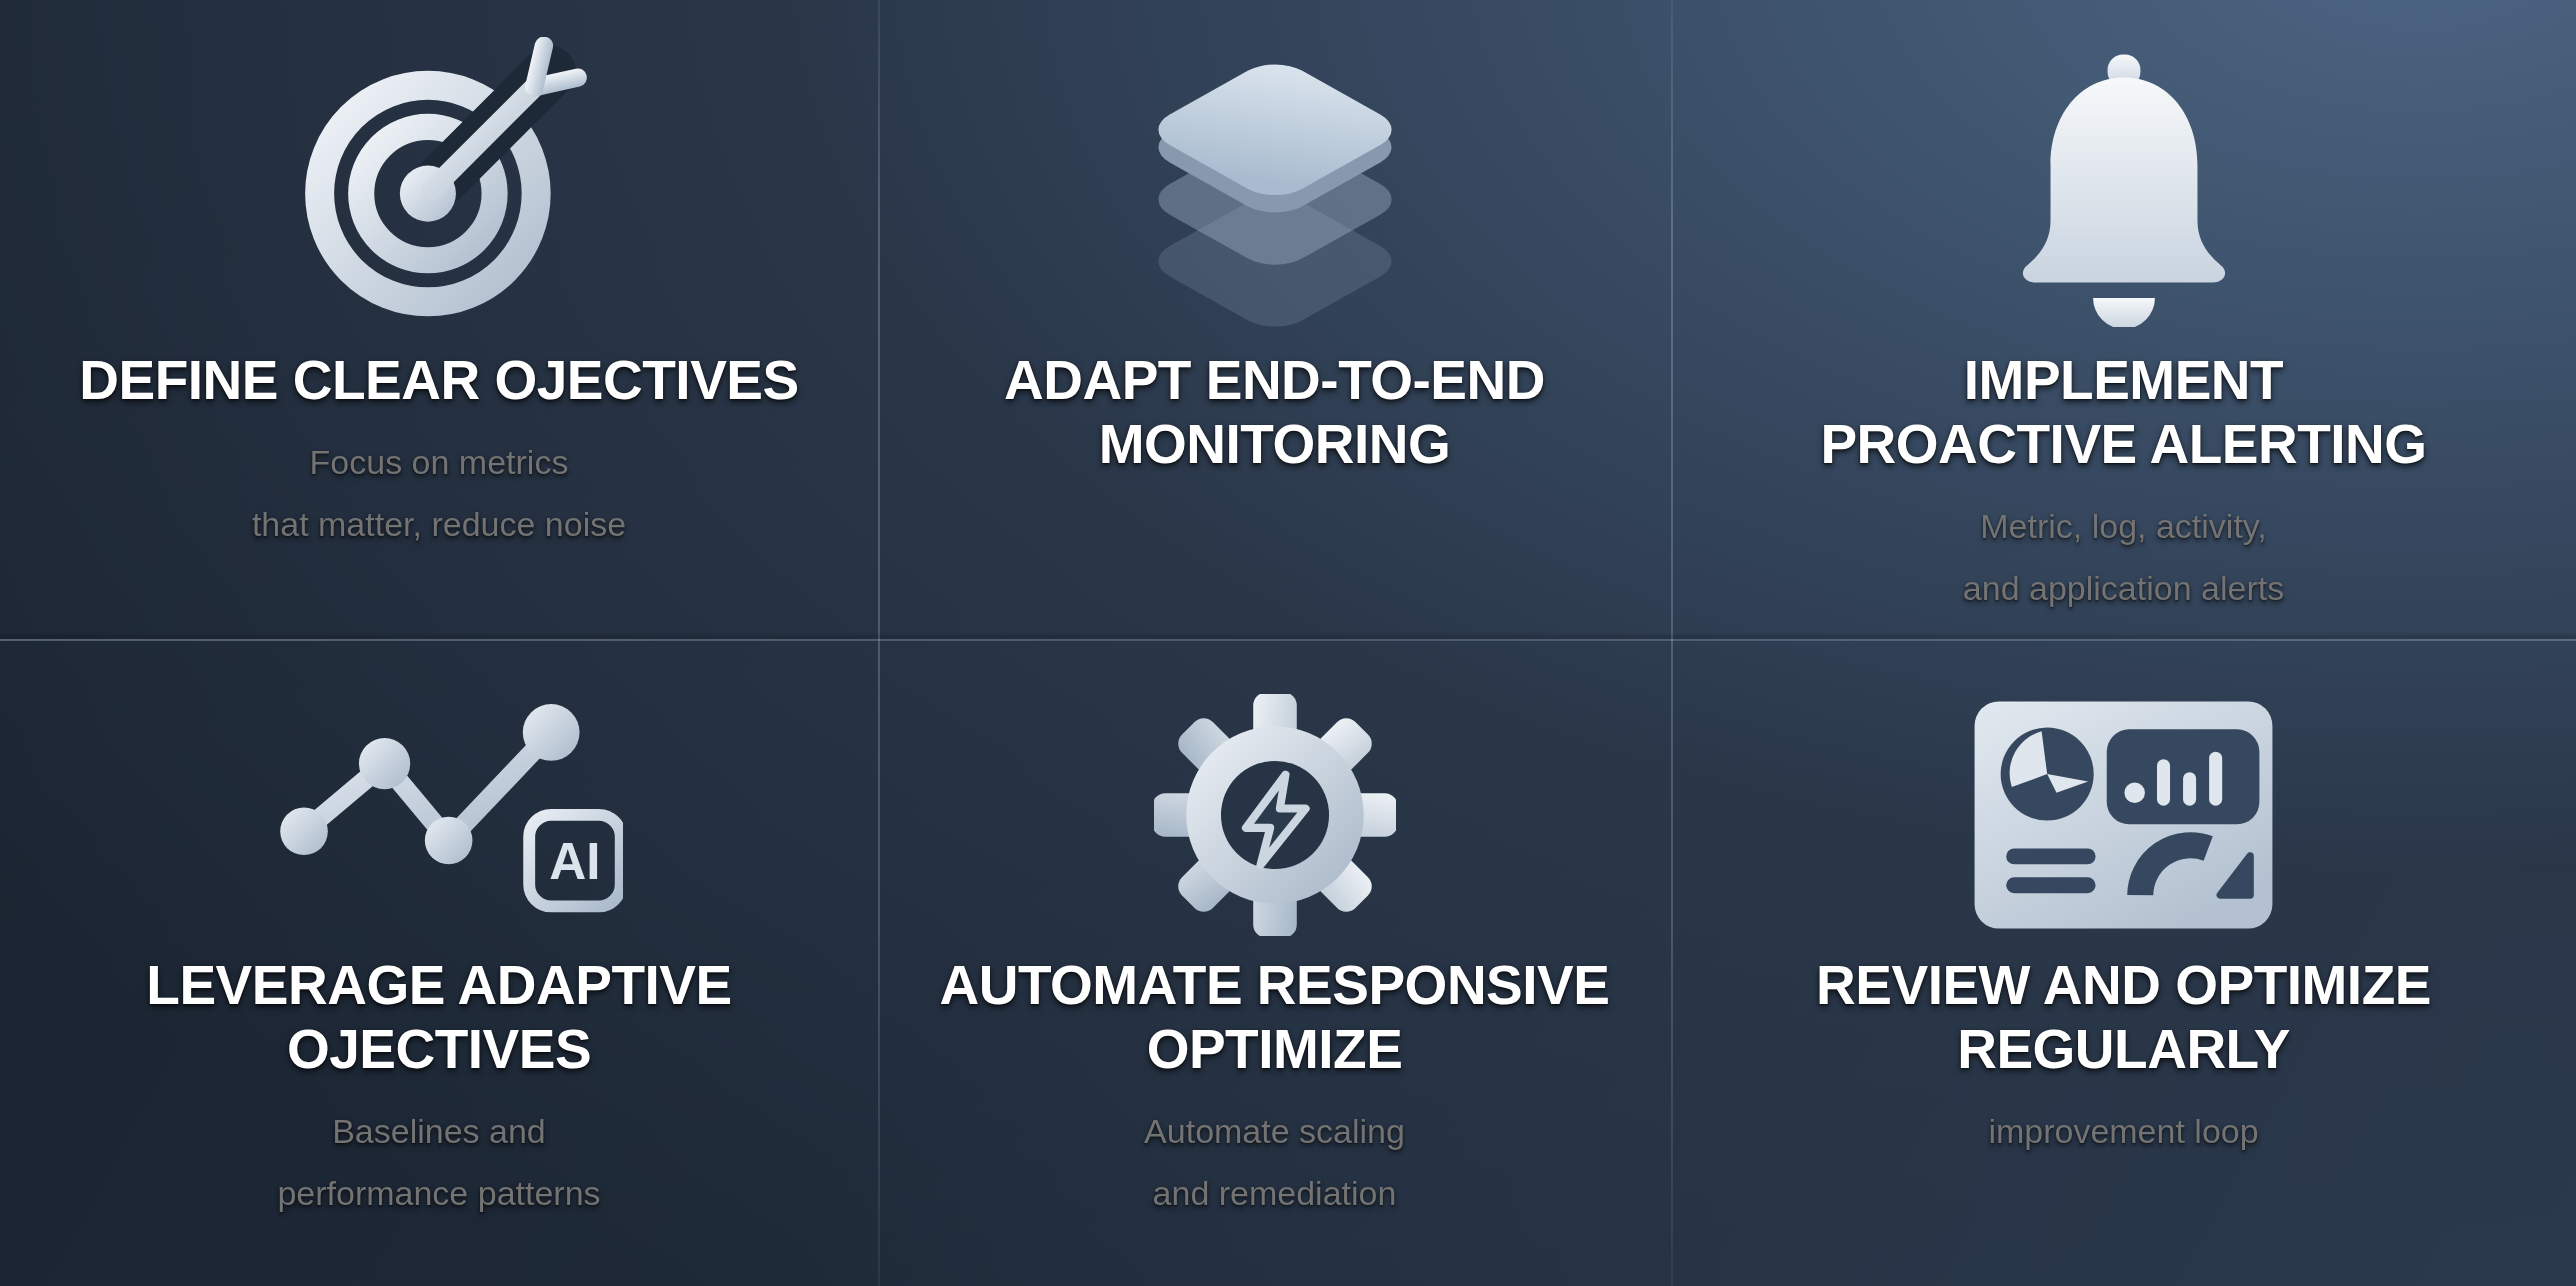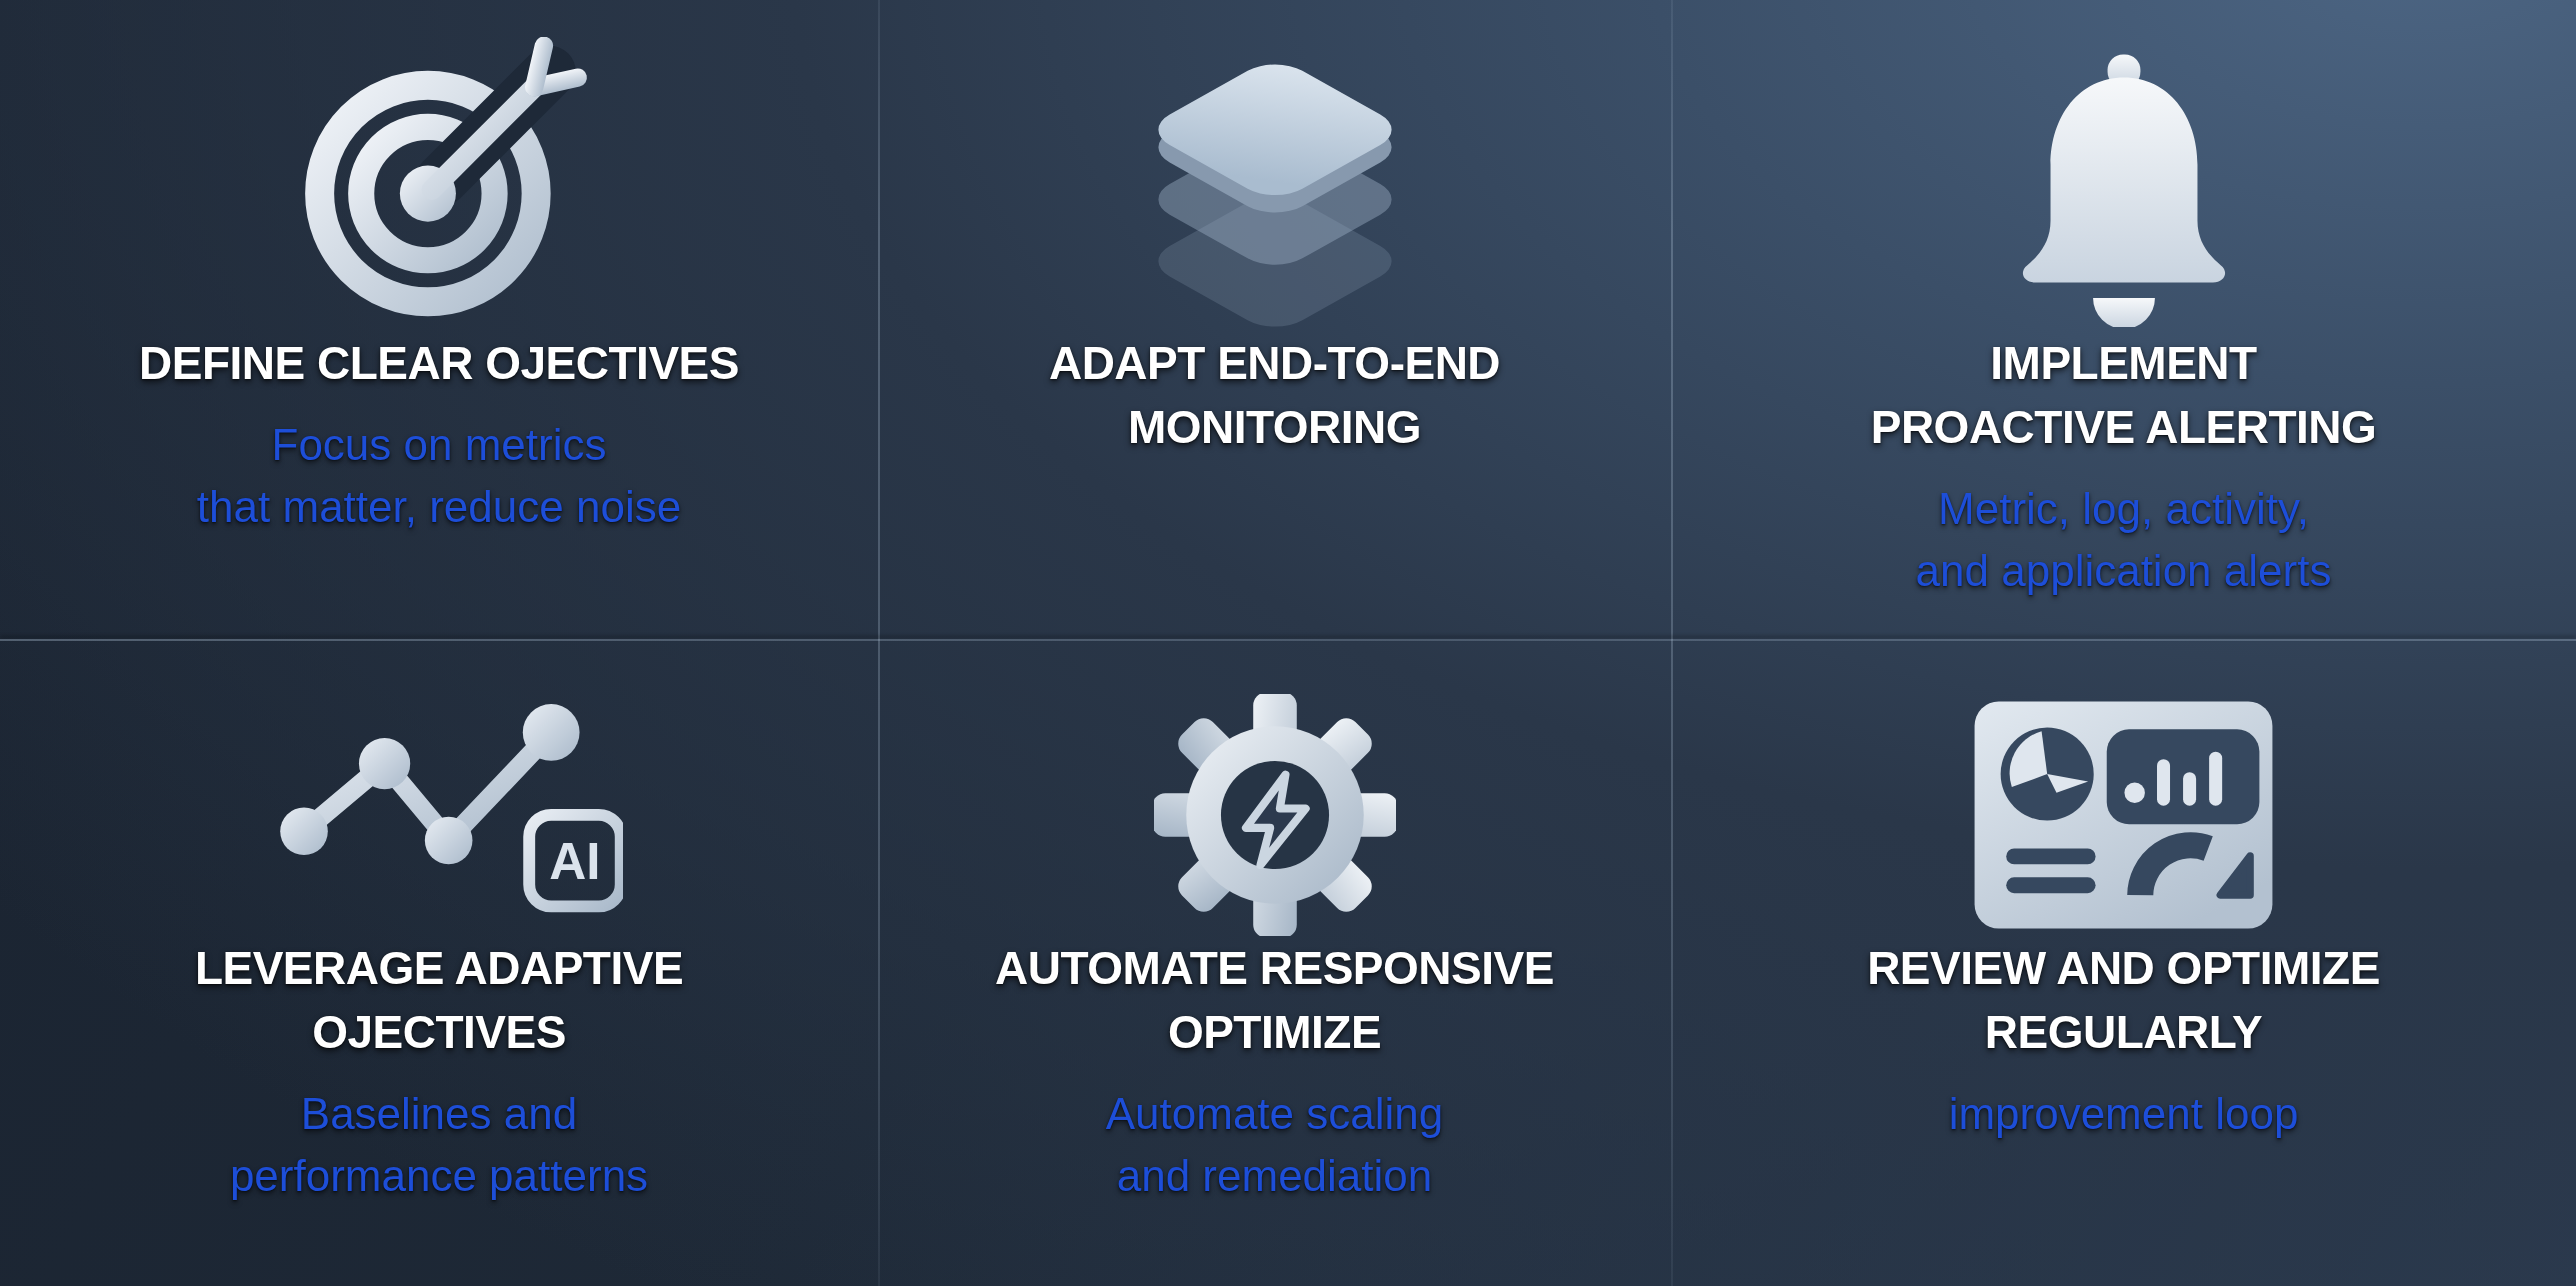--- a/index.html
+++ b/index.html
@@ -21,27 +21,27 @@
   .grid{
     position:absolute;inset:0;display:grid;
     grid-template-columns:878px 793px 905px;
     grid-template-rows:640px 646px;
   }
   .cell{display:flex;flex-direction:column;align-items:center;text-align:center;}
   .icon-wrap{display:flex;justify-content:center;}
   .row1 .icon-wrap{height:290px;margin-top:37px;}
   .row2 .icon-wrap{height:238px;margin-top:54px;}
   .card-title{
-    margin:4px 0 0 0;font-size:46px;line-height:64px;font-weight:bold;
+    margin:21px 0 0 0;font-size:55px;line-height:64px;font-weight:bold;
     letter-spacing:-0.5px;color:#ffffff;
     text-shadow:0 2.9px 6.8px rgba(0,0,0,.65), 0 1px 1.9px rgba(0,0,0,.6);
   }
   .card-sub{
-    margin:19.3px 0 0 0;font-size:44px;line-height:62px;font-weight:normal;
-    color:#1d4ed8;
+    margin:19.3px 0 0 0;font-size:34px;line-height:62px;font-weight:normal;
+    color:#737373;
     text-shadow:0 2.9px 5.8px rgba(0,0,0,.55), 0 1px 1.9px rgba(0,0,0,.5);
   }
   .line{display:block;}
   svg{display:block;}
   .svg-ai-text{font-family:"Liberation Sans",sans-serif;font-weight:bold;}
 </style>
 </head>
 <body>
 
 <div class="stage">

